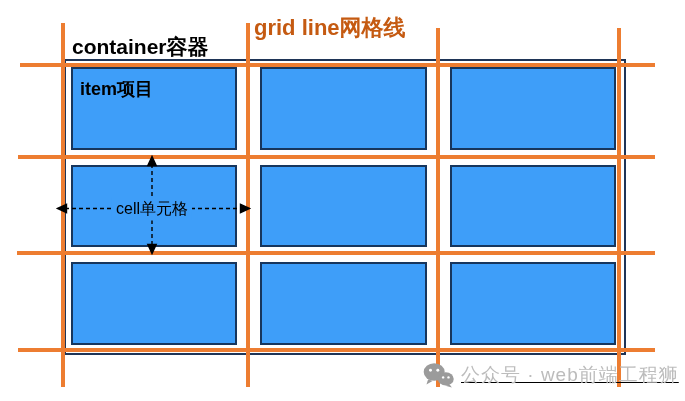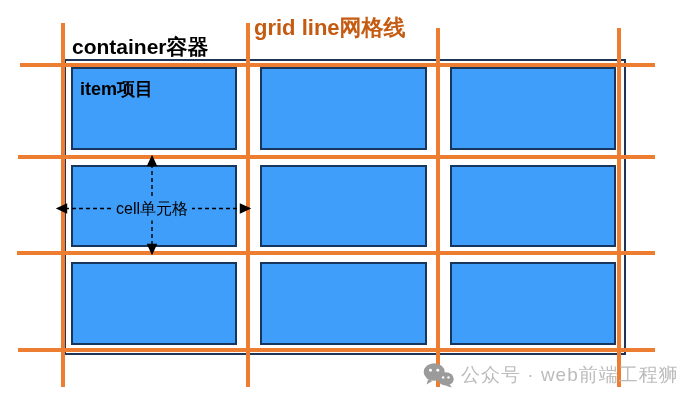--- a/index.html
+++ b/index.html
@@ -44,21 +44,21 @@
   .h2{left:18px;top:154.5px;width:637px;}
   .h3{left:17px;top:251px;width:638px;}
   .h4{left:18px;top:347.5px;width:637px;}
   .arrow-layer{position:absolute;left:0;top:0;width:685px;height:401px;z-index:4;pointer-events:none;}
   .cell-label{
     position:absolute;left:152px;top:208.5px;transform:translate(-50%,-50%);
     background:var(--item-fill);padding:1px 4px;font-size:16px;font-weight:normal;
     color:var(--annotation);white-space:nowrap;z-index:5;
   }
   .watermark{
-    position:absolute;left:423px;top:362px;display:flex;align-items:flex-start;gap:7px;z-index:6;
+    position:absolute;left:423px;top:362px;display:flex;align-items:flex-start;gap:7px;z-index:6;text-decoration:underline;
   }
   .watermark-text{
     color:var(--watermark-text);font-size:19px;letter-spacing:1px;white-space:nowrap;
   }
 </style>
 </head>
 <body>
 
 <div class="canvas">
 

